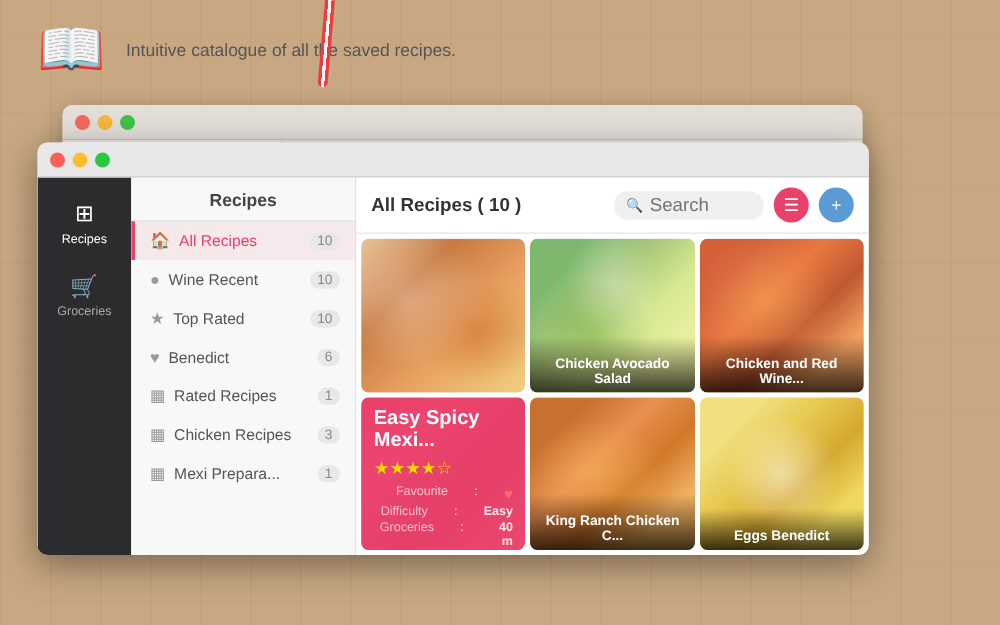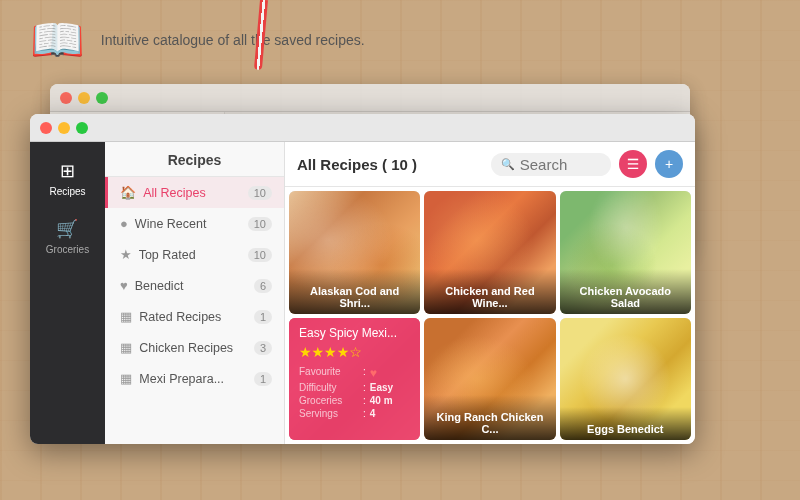--- a/index.html
+++ b/index.html
@@ -355,35 +355,36 @@
     .recipe-card-featured .overlay-info {
       position: absolute;
       inset: 0;
       background: rgba(232,65,106,0.88);
       display: flex;
       flex-direction: column;
       padding: 8px 10px;
       color: white;
     }
     .overlay-info .feat-title {
-      font-size: 12px;
-      font-weight: 400;
+      font-size: 16px;
+      font-weight: 700;
       margin-bottom: 4px;
     }
     .stars {
       color: #FFD700;
       font-size: 14px;
       margin-bottom: 6px;
     }
     .overlay-info .info-row {
       font-size: 10px;
       color: rgba(255,255,255,0.9);
       display: flex;
-      gap: 4px;
+      gap: 21px;
       margin-bottom: 2px;
+      text-align: right;
     }
     .overlay-info .info-label {
       opacity: 0.75;
       width: 60px;
     }
     .overlay-info .info-val {
       font-weight: 600;
     }
     .heart-icon { color: #ff6b6b; font-size: 12px; }
 
@@ -527,31 +528,30 @@
             <input type="text" placeholder="Search" style="">
           </div>
           <button class="icon-btn icon-btn-red">☰</button>
           <button class="icon-btn icon-btn-blue">+</button>
         </div>
 
         <div class="recipe-grid">
 
           <div class="recipe-card">
             <div class="food-img-1" style="width:100%;height:100%;position:absolute;inset:0;"></div>
-            <div class="recipe-label">Alaskan Cod and Shri...</div>
+          </div>
+
+          <div class="recipe-card">
+            <div class="food-img-2" style="width:100%;height:100%;position:absolute;inset:0;"></div>
+            <div class="recipe-label">Chicken Avocado Salad</div>
           </div>
 
           <div class="recipe-card">
             <div class="food-img-3" style="width:100%;height:100%;position:absolute;inset:0;"></div>
             <div class="recipe-label">Chicken and Red Wine...</div>
-          </div>
-
-          <div class="recipe-card">
-            <div class="food-img-2" style="width:100%;height:100%;position:absolute;inset:0;"></div>
-            <div class="recipe-label">Chicken Avocado Salad</div>
           </div>
 
           <div class="recipe-card recipe-card-featured">
             <div class="food-img-4" style="width:100%;height:100%;position:absolute;inset:0;"></div>
             <div class="overlay-info">
               <div class="feat-title">Easy Spicy Mexi...</div>
               <div class="stars">★★★★☆</div>
               <div class="info-row">
                 <span class="info-label">Favourite</span>
                 <span>:</span>

